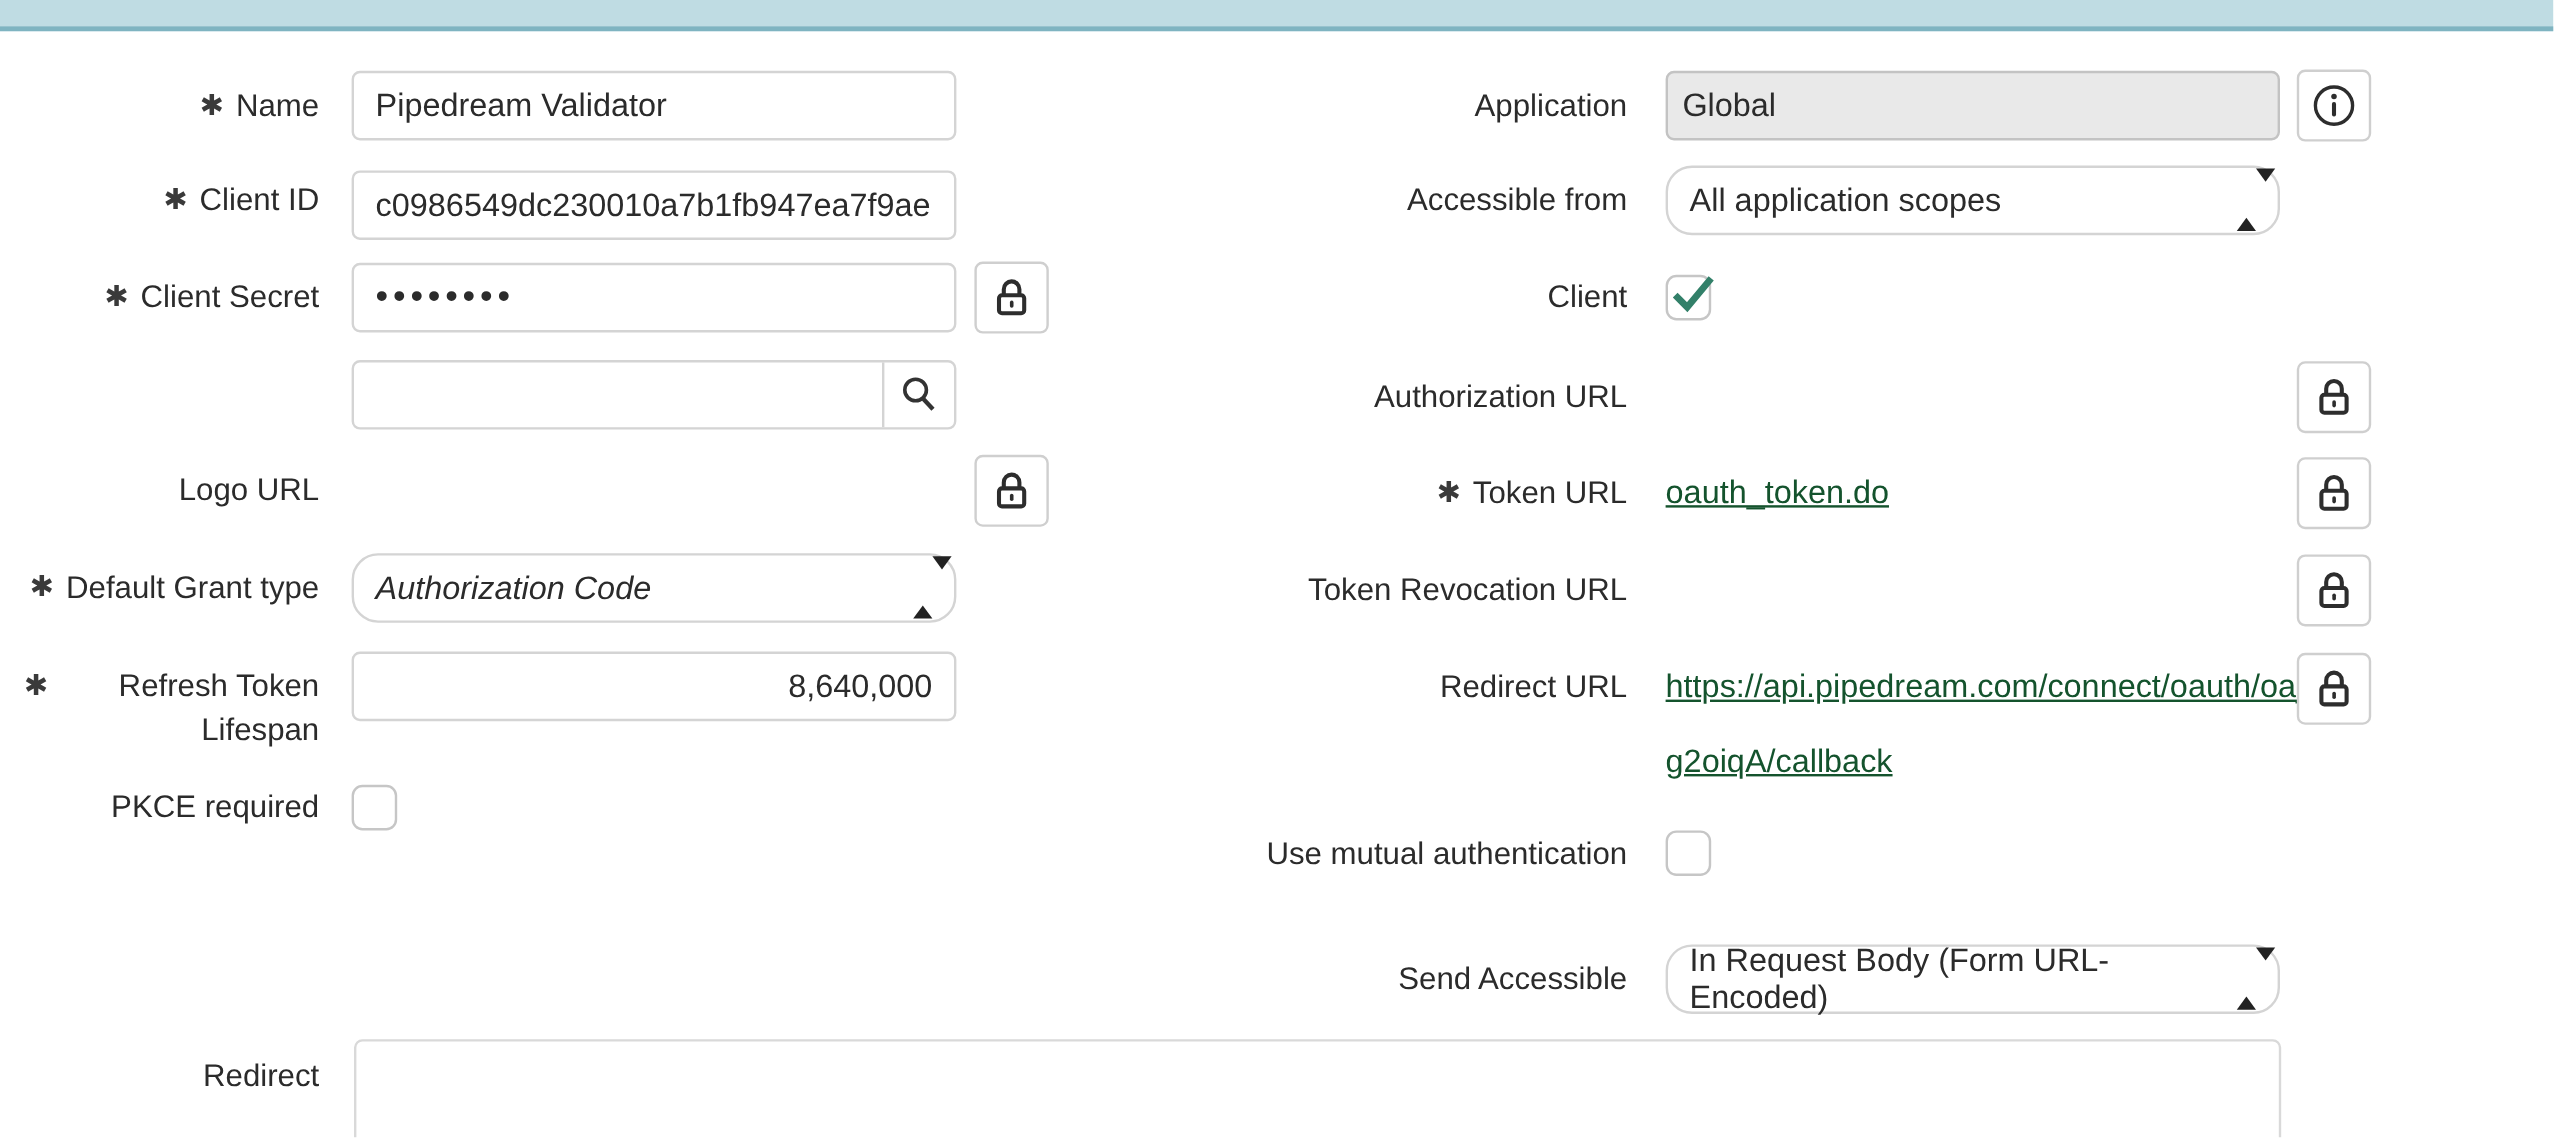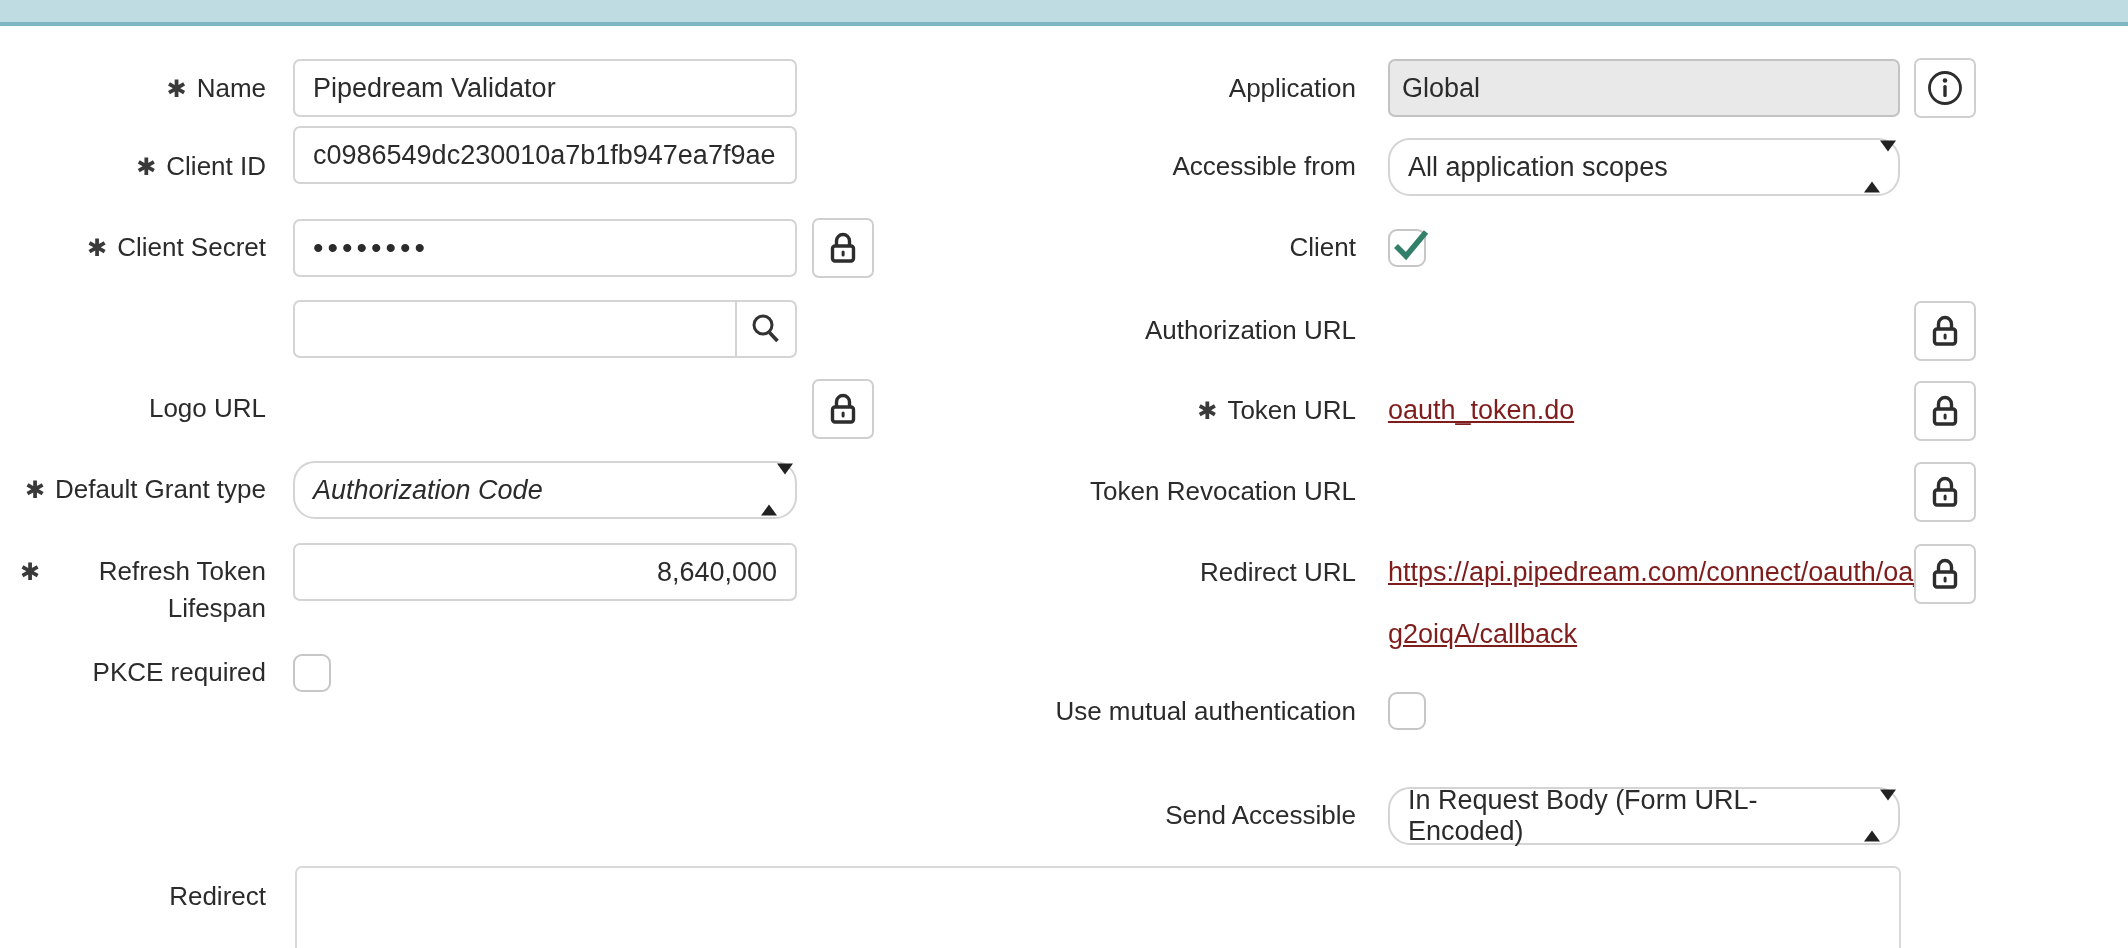--- a/index.html
+++ b/index.html
@@ -51,21 +51,21 @@
   }
 
   .checkbox {
     position:absolute; width:38px; height:38px; box-sizing:border-box;
     border:2px solid #c6c6c6; border-radius:9px; background:#fff; cursor:pointer;
   }
   .checkbox svg { position:absolute; left:3px; top:-4px; overflow:visible; }
 
   .link {
     position:absolute; font-size:27px; line-height:37px;
-    color:#7f1d1d; text-decoration:underline; cursor:pointer; white-space:nowrap;
+    color:#14532d; text-decoration:underline; cursor:pointer; white-space:nowrap;
   }
 
   .comments {
     position:absolute; left:295px; top:866px; width:1606px; height:120px;
     box-sizing:border-box; border:2px solid #d9d9d9; border-radius:7px;
     background:#fff; resize:none; outline:none;
     font-family:"Liberation Sans", sans-serif; font-size:27px; color:#2b2b2b; padding:10px 16px;
   }
 </style>
 </head>
@@ -77,21 +77,21 @@
   <div class="label lbl-left" style="top:70px;">
     <span class="req">✱</span>
     <span class="txt">Name</span>
   </div>
   <input class="input" style="left: 293px; top: 59px;" value="Pipedream Validator">
 
   <div class="label lbl-left" style="top:148px;">
     <span class="req">✱</span>
     <span class="txt">Client ID</span>
   </div>
-  <input class="input" style="left: 293px; top: 126px;" value="c0986549dc230010a7b1fb947ea7f9ae">
+  <input class="input" style="left: 293px; top: 142px;" value="c0986549dc230010a7b1fb947ea7f9ae">
 
   <div class="label lbl-left" style="top:229px;">
     <span class="req">✱</span>
     <span class="txt">Client Secret</span>
   </div>
   <input class="input pwd" style="left: 293px; top: 219px;" value="••••••••">
   <div class="btn btn-left" style="top:218px;">
     <svg width="30" height="34" viewBox="0 0 30 34">
       <path d="M8.5 15 V10 a6.5 6.5 0 0 1 13 0 v5" fill="none" stroke="#2d2d2d" stroke-width="3.4"></path>
       <rect x="4.5" y="15" width="21" height="15" rx="2.5" fill="none" stroke="#2d2d2d" stroke-width="3.4"></rect>

